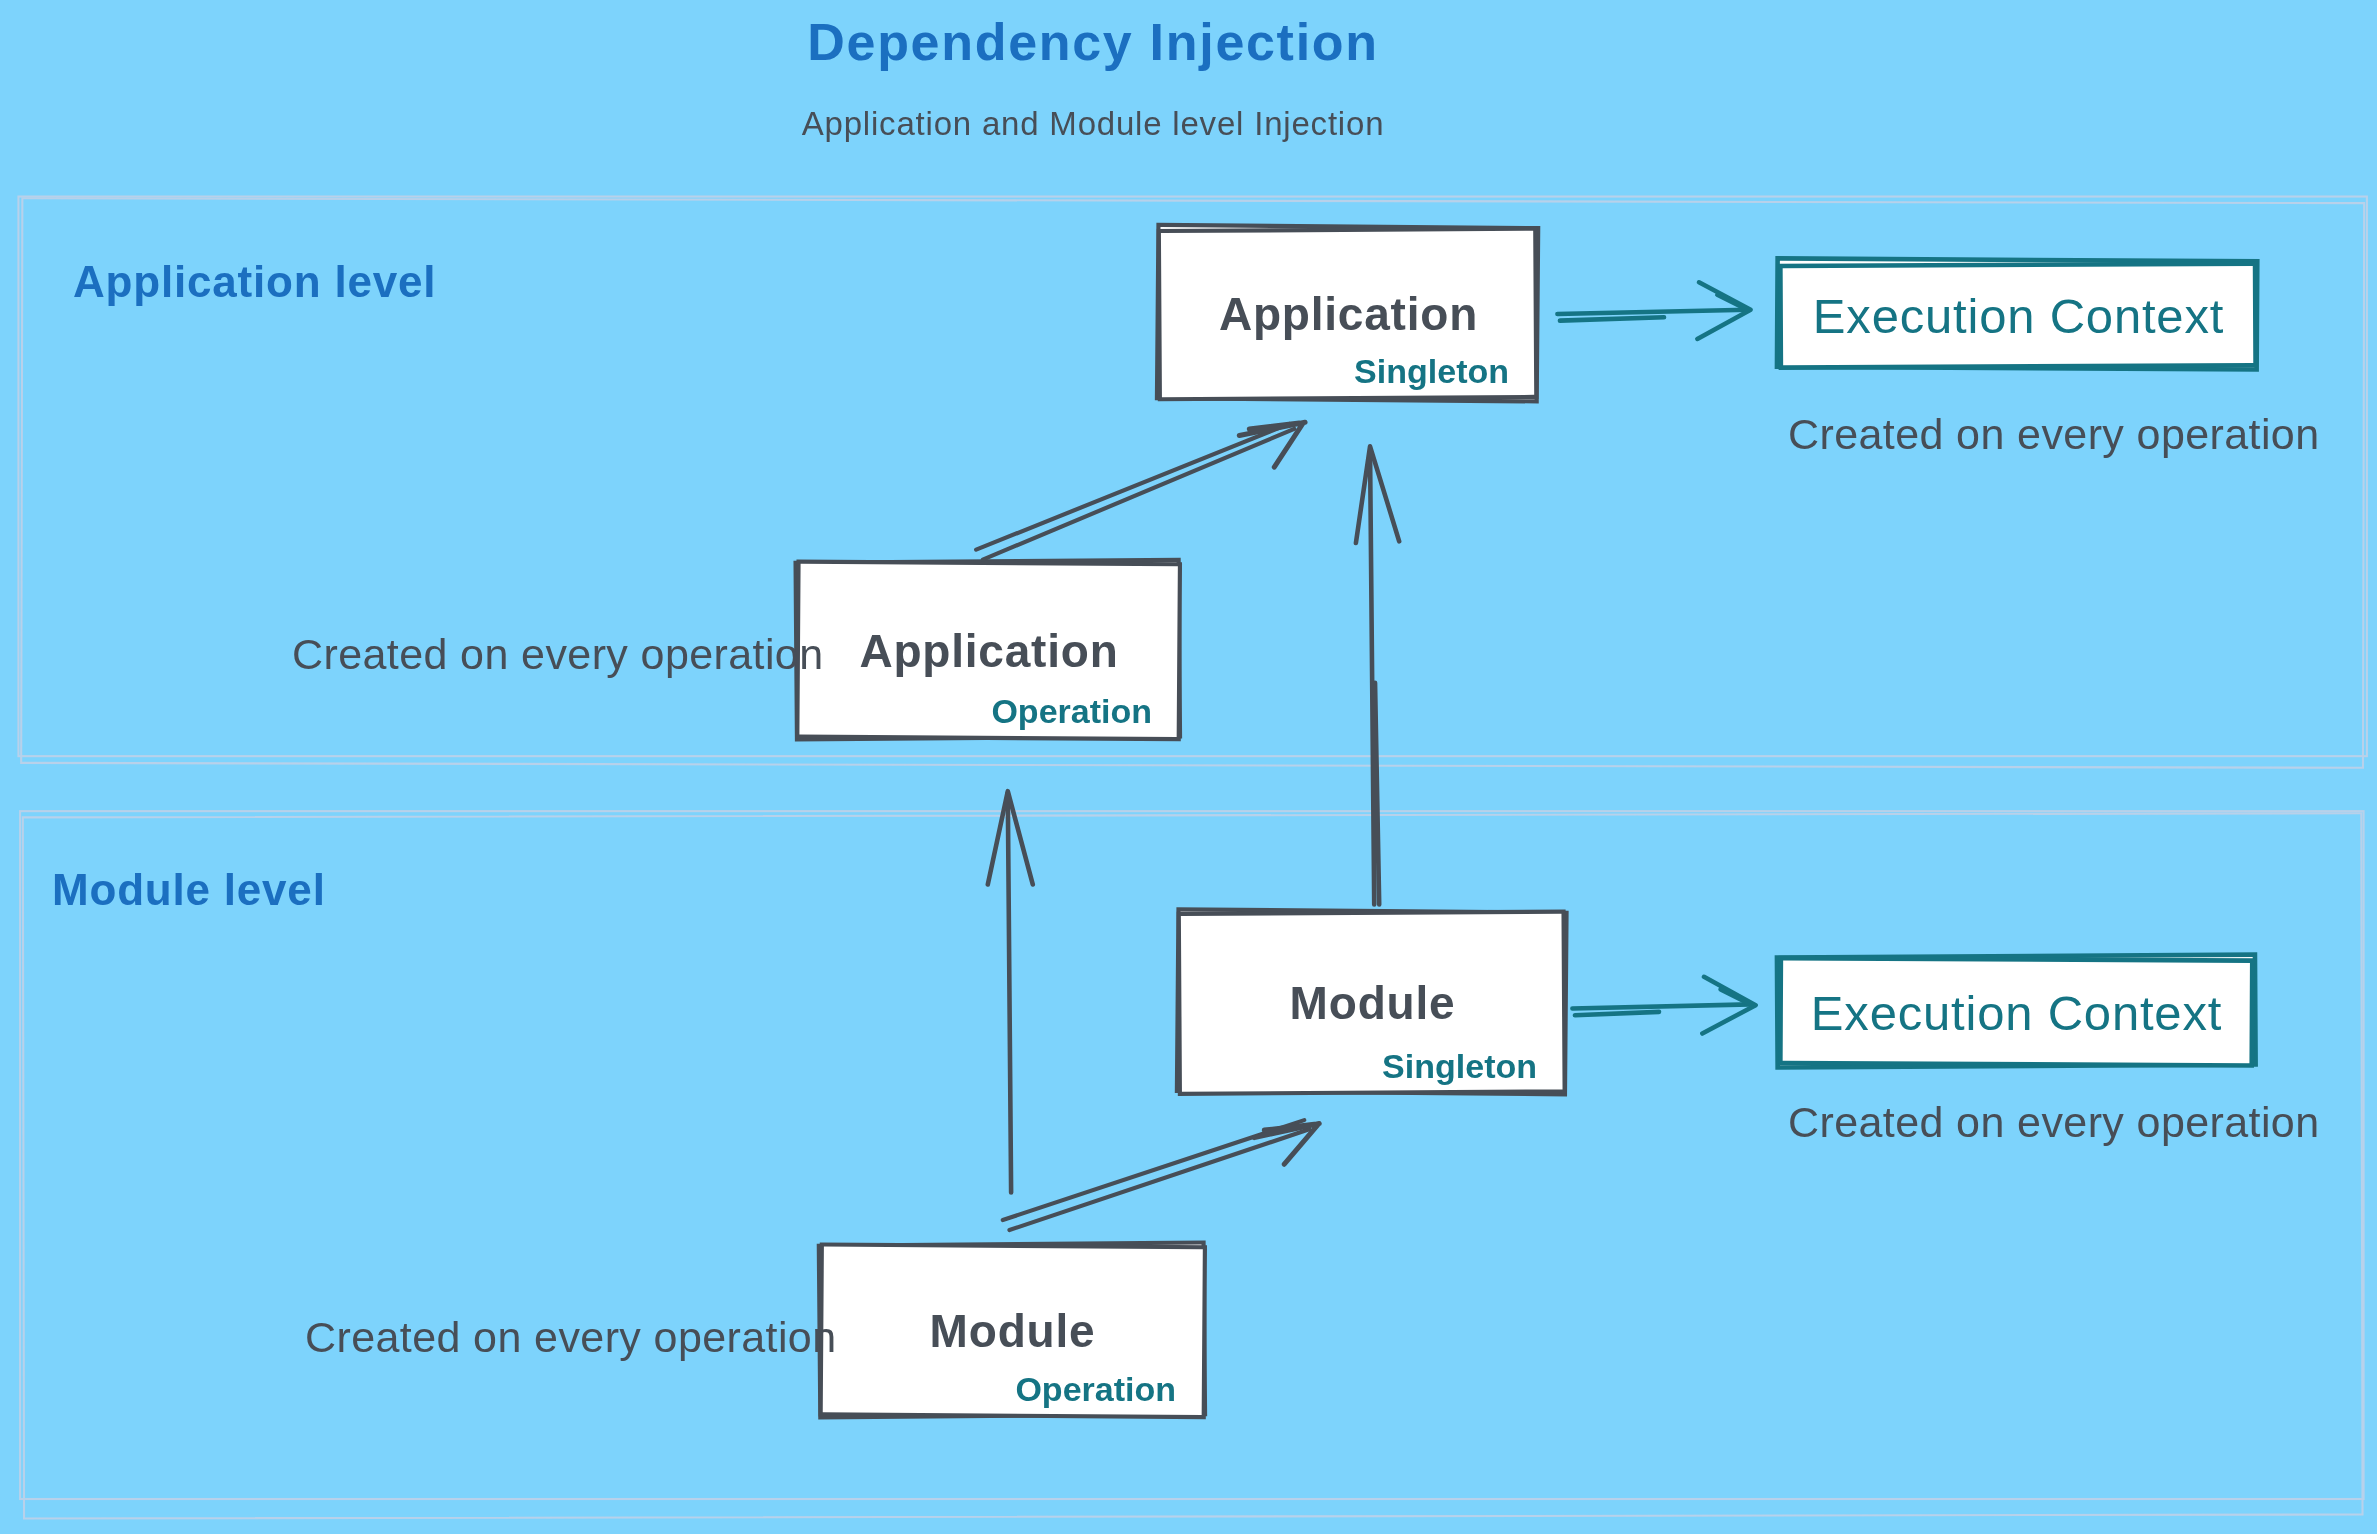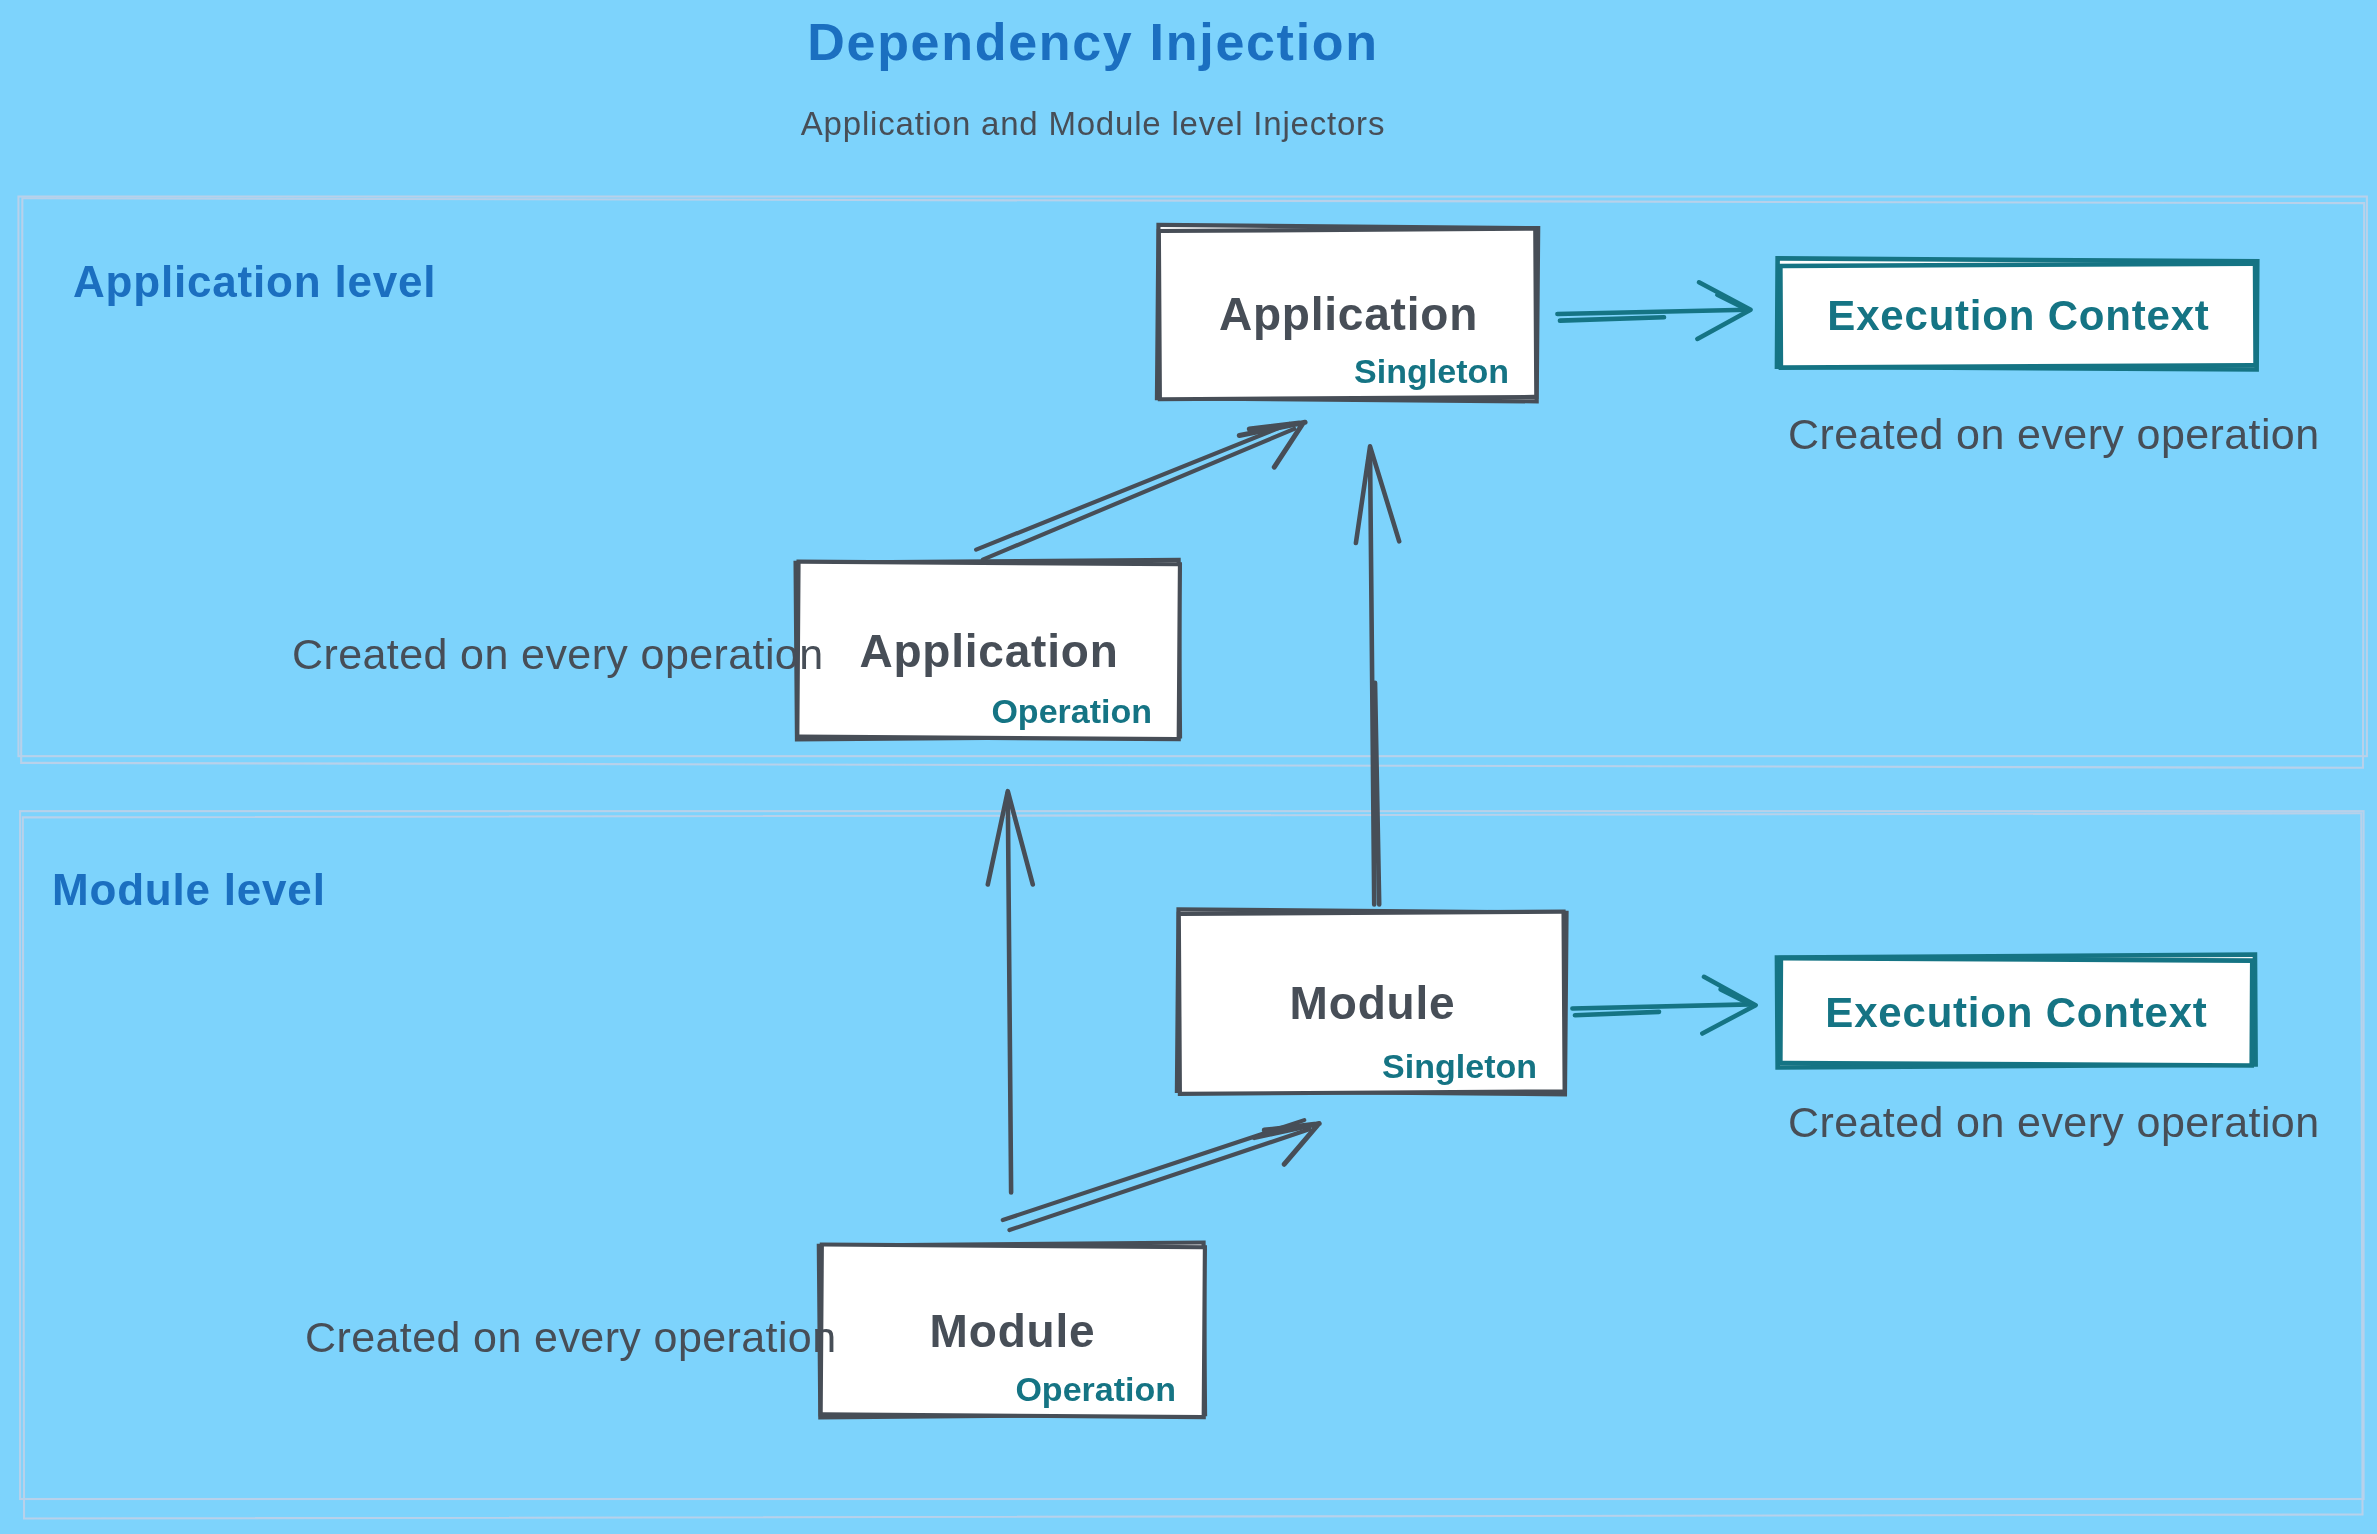--- a/index.html
+++ b/index.html
@@ -48,21 +48,21 @@
   .node .node-title{
     font-size:46px;font-weight:600;letter-spacing:0.8px;
     color:var(--ink,#474e57);
   }
   .node .node-scope{
     position:absolute;right:28px;bottom:6.7px;
     font-size:34px;font-weight:600;
     color:var(--teal,#157484);
   }
   .exec .node-title{
-    font-size:42px;font-weight:700;letter-spacing:0.8px;
+    font-size:49px;font-weight:400;letter-spacing:0.8px;
     color:var(--teal,#157484);
     white-space:nowrap;
   }
   .caption{
     position:absolute;
     text-align:center;
     font-size:43px;font-weight:500;letter-spacing:0.4px;
     color:var(--ink,#474e57);
     white-space:nowrap;
   }
@@ -128,21 +128,21 @@
       <path class="a-ink" d="M1650,1086 L1645,542 M1656,1086 L1651,820"></path>
       <path class="a-ink" d="M1628,652 L1645,536 L1680,650"></path>
     </g>
     <g stroke-width="5.5">
       <path class="a-ink" d="M1214,1432 L1210,952"></path>
       <path class="a-ink" d="M1186,1062 L1210,950 L1240,1062"></path>
     </g>
   </svg>
 
   <div class="title">Dependency Injection</div>
-  <div class="subtitle">Application and Module level Injectors</div>
+  <div class="subtitle">Application and Module level Injection</div>
 
   <div class="section-label" style="left:73px;top:246px;margin-top:11px;">Application level</div>
 
   <div class="node" style="left:1160px;top:230px;width:377px;height:168px;">
     <span class="node-title">Application</span>
     <span class="node-scope">Singleton</span>
   </div>
 
   <div class="node exec" style="left:1781px;top:265px;width:475px;height:102px;">
     <span class="node-title">Execution Context</span>

